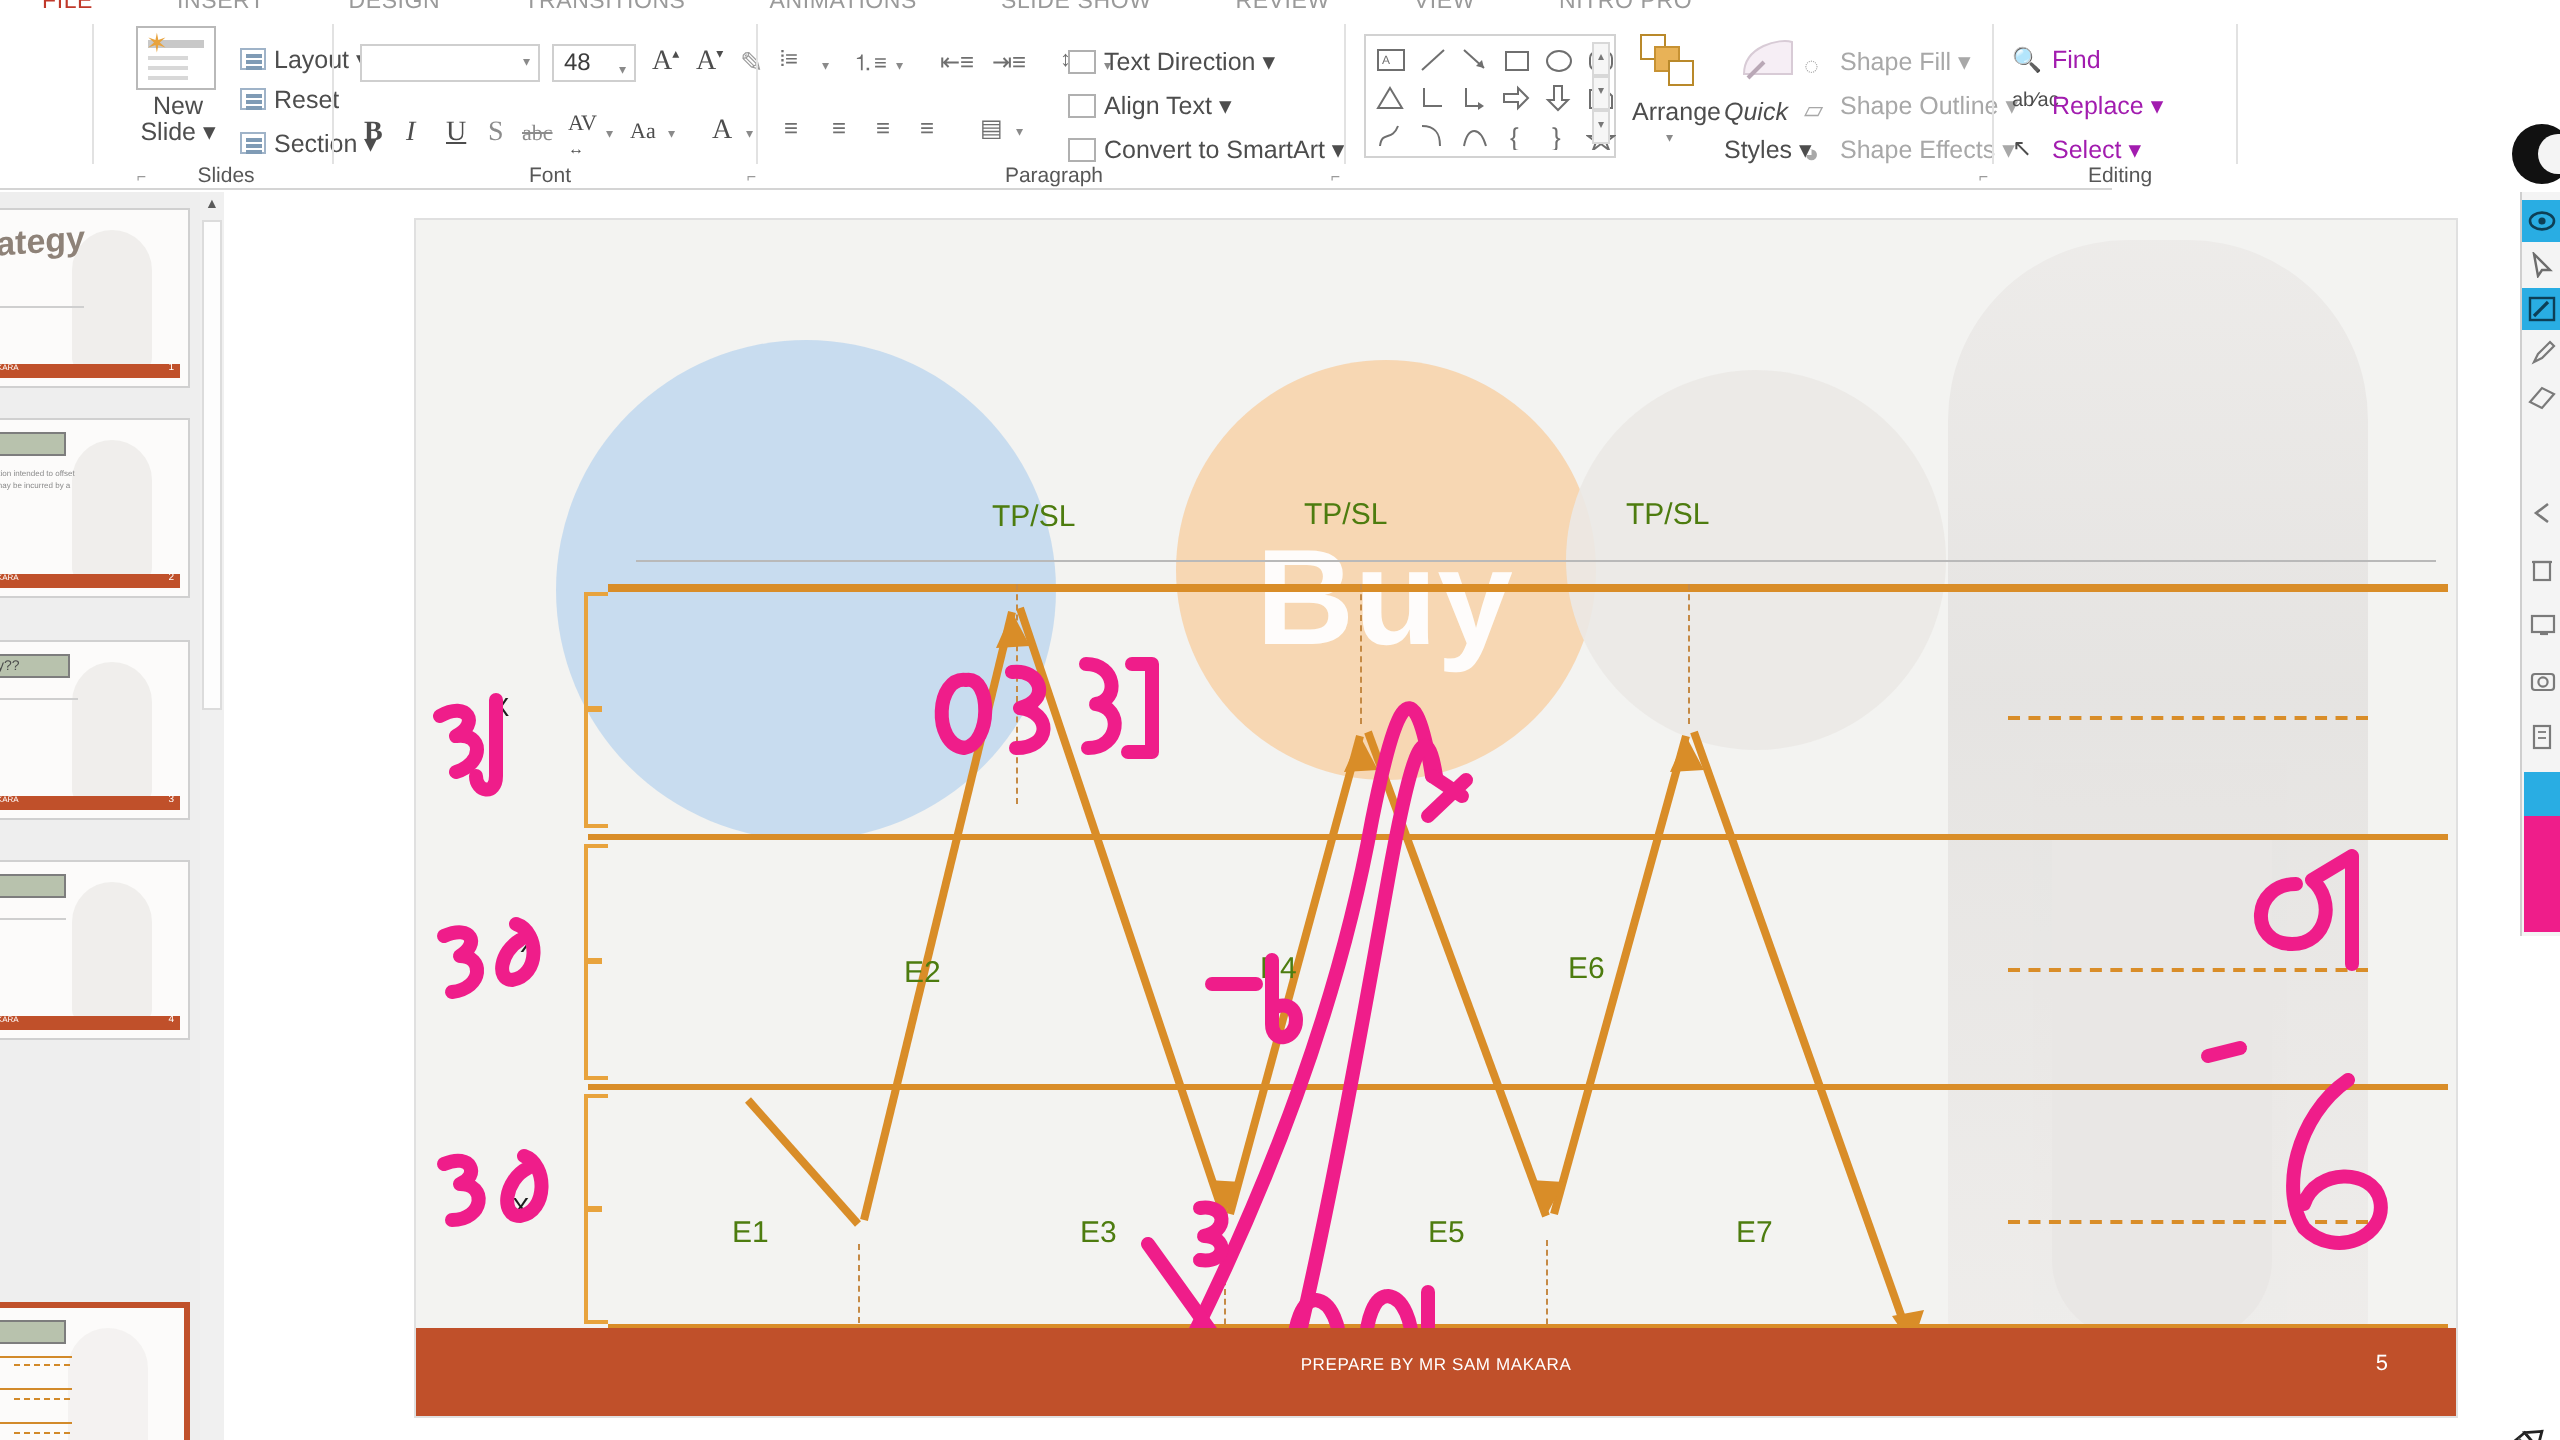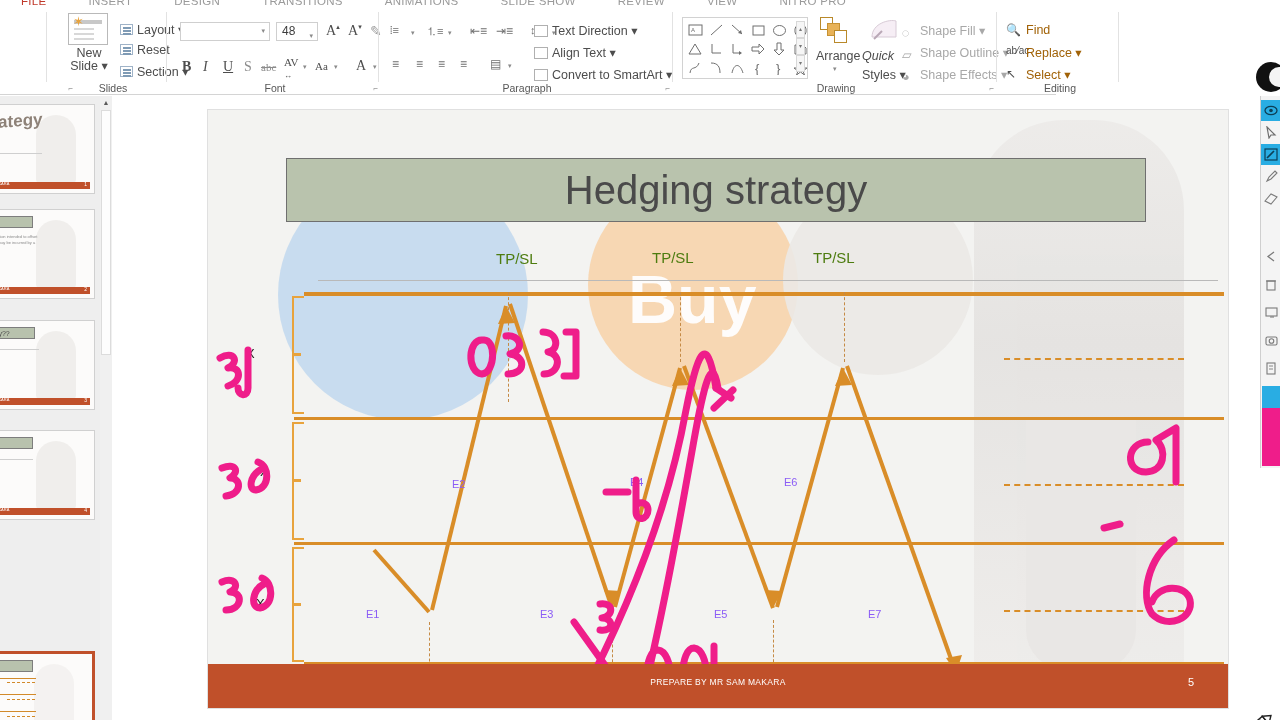--- a/index.html
+++ b/index.html
@@ -106,21 +106,21 @@
      font-size:6px; text-align:center; color:#777; line-height:15px; }
   .arrange-ico { position:absolute; left:144px; top:8px; width:28px; height:26px; }
   .arrange-ico i { position:absolute; width:13px; height:13px; border:1px solid #b9892a; display:block; }
   .qs-ico { position:absolute; left:192px; top:6px; width:32px; height:30px; }
   .dtext { position:absolute; font-size:12.5px; color:#4d4d4d; white-space:nowrap; }
   .dtext.dim { color: #a8a8a8; }
   .shapefill-ico { display:inline-block; width:14px; height:12px; vertical-align:-2px; margin-right:4px;}
 
   
   #g-edit { left: 1000px; width: 120px; }
-  .etext { position:absolute; left: 26px; font-size:12.5px; color:#a16207; white-space:nowrap; }
+  .etext { position:absolute; left: 26px; font-size:12.5px; color:#a21caf; white-space:nowrap; }
   .eico { position:absolute; left:6px; width:15px; height:14px; font-size:12px; color:#4d4d4d; }
 
   
   .thumbpane {
     position: absolute; left: 0; top: 96px; width: 112px; height: 624px;
     background: #eeeeee; overflow: hidden;
   }
   .thumb {
     position: absolute; left: -60px; width: 155px; height: 90px;
     background: #fcfbfa; border: 1px solid #d0d0d0;
@@ -176,21 +176,21 @@
   .titlebox span { font-size:40px; color:#4a4a4a; font-family:"Liberation Sans",sans-serif; font-weight:400; }
 
   .topline { position:absolute; left:110px; top:170px; width:900px; height:1px; background:#b9b9b9; }
 
   .hline { position:absolute; background:#d98d28; }
   .hline.thick { height:4px; }
   .hline.thin { height:2.5px; }
 
   .vdash { position:absolute; width:0; border-left:1px dashed #c58a45; }
   .tpsl { position:absolute; font-size:15px; color:#4d7c0f; }
-  .elabel { position:absolute; font-size:11px; color:#8b5cf6; }
+  .elabel { position:absolute; font-size:15px; color:#4d7c0f; }
 
   .brace { position:absolute; border:2px solid #e8a33d; border-right:none; border-radius:0; }
   .bracetick { position:absolute; width:9px; height:3px; background:#e8a33d; }
 
   .zz { position:absolute; left:0; top:0; }
 
   .ink { position:absolute; left:0; top:0; pointer-events:none; }
 
   .xlab { position:absolute; font-size:13px; color:#1d1d1d; }
 
@@ -459,21 +459,20 @@
 
       <div class="dtext dim" style="left:226px;top:14px;">
         <span class="shapefill-ico">◌</span><span>Shape Fill ▾</span>
       </div>
       <div class="dtext dim" style="left:226px;top:36px;">
         <span class="shapefill-ico">▱</span><span>Shape Outline ▾</span>
       </div>
       <div class="dtext dim" style="left:226px;top:58px;">
         <span class="shapefill-ico">◕</span><span>Shape Effects ▾</span>
       </div>
-      <div class="glabel">Drawing</div>
       <div class="dlg">⌐</div>
     </div>
     <div class="gsep" style="left:996px;"></div>
 
     <div class="rgroup" id="g-edit">
       <div class="eico" style="top:14px;">🔍</div>
       <div class="etext" style="top:14px;">Find</div>
       <div class="eico" style="top:36px;font-size:10px;">ab⁄ac</div>
       <div class="etext" style="top:36px;">Replace  ▾</div>
       <div class="eico" style="top:58px;">↖</div>
@@ -563,23 +562,20 @@
   <div class="slidewrap">
     <div class="slide">
 
       <div class="blob" style="left:70px;top:60px;width:250px;height:250px;background:#b9d4ee;opacity:.75;"></div>
       <div class="blob" style="left:380px;top:70px;width:210px;height:210px;background:#f7cfa4;opacity:.8;"></div>
       <div class="blob" style="left:575px;top:75px;width:190px;height:190px;background:#ebe9e6;opacity:.9;"></div>
       <div class="hero"></div>
 
       <div class="bg-word" style="left:420px;top:150px;font-size:68px;opacity:.95;">Buy</div>
 
-      <div class="titlebox">
-        <span>Hedging strategy</span>
-      </div>
 
       <div class="topline"></div>
 
       <div class="hline thick" style="left:96px;top:182px;width:920px;"></div>
       <div class="hline thin" style="left:86px;top:307px;width:930px;"></div>
       <div class="hline thin" style="left:86px;top:432px;width:930px;"></div>
       <div class="hline thin" style="left:96px;top:552px;width:920px;"></div>
 
       <div class="hline" style="left:796px;top:248px;width:180px;height:0;border-top:2px dashed #d98d28;background:none;"></div>
       <div class="hline" style="left:796px;top:374px;width:180px;height:0;border-top:2px dashed #d98d28;background:none;"></div>

